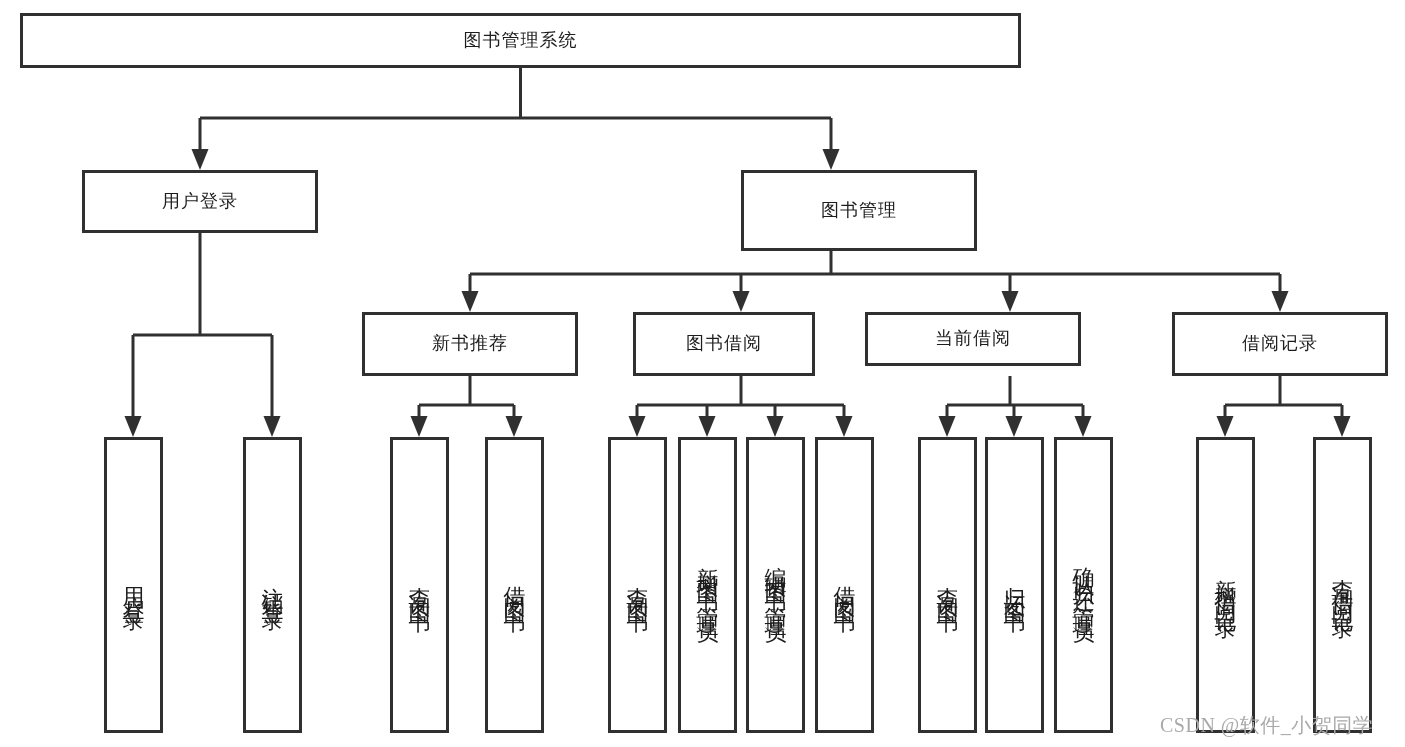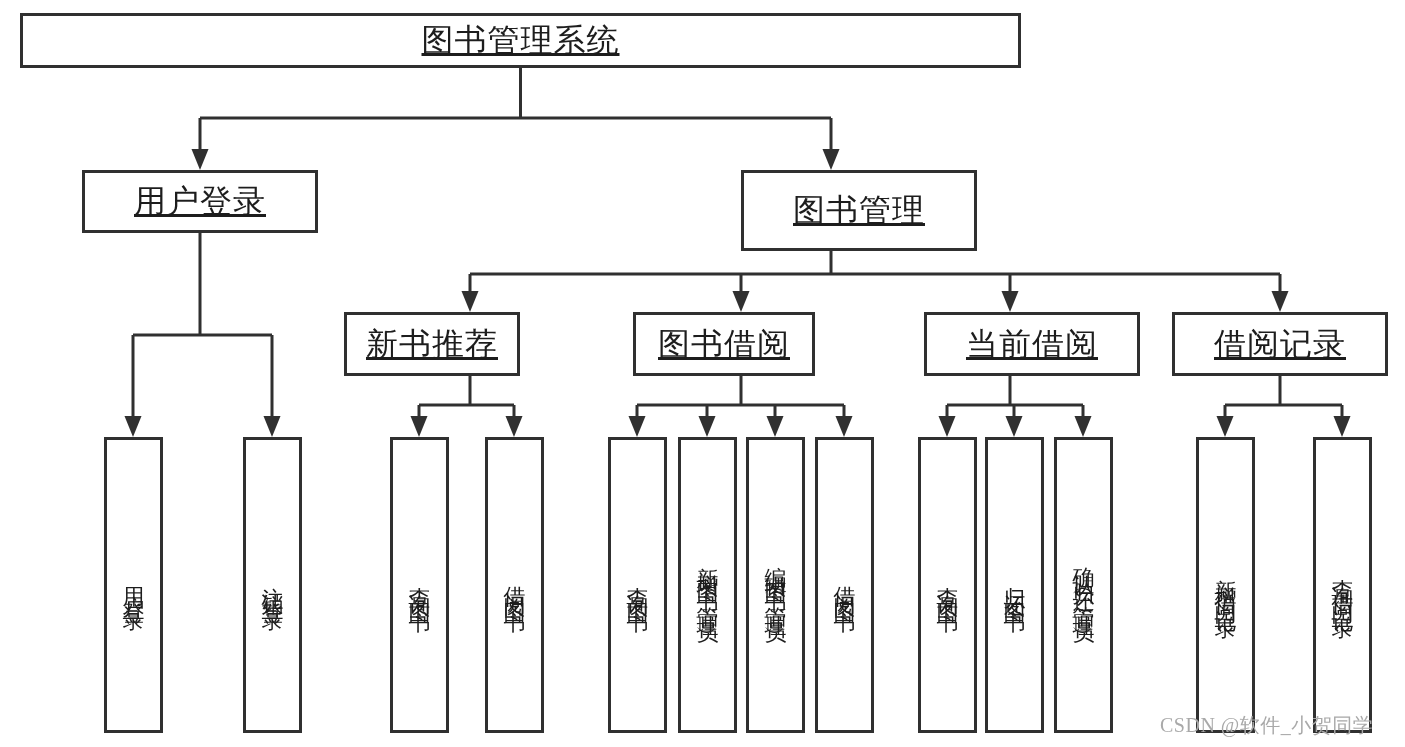--- a/index.html
+++ b/index.html
@@ -18,21 +18,21 @@
   .connectors use{fill:var(--color-line,#303030);stroke:none;}
   .box{
     position:absolute;z-index:2;
     box-sizing:border-box;
     border:3px solid var(--color-line,#303030);
     background:#ffffff;
     display:flex;align-items:center;justify-content:center;
     color:var(--color-text,#1d1d1d);
   }
   .box.h .label{
-    font-size:32px;letter-spacing:1px;white-space:nowrap;line-height:1.2;text-decoration:underline;
+    font-size:18px;letter-spacing:1px;white-space:nowrap;line-height:1.2;
   }
   .box.v .label{
     font-size:22px;line-height:1;
     writing-mode:vertical-rl;text-orientation:mixed;
     letter-spacing:8px;
   }
   .watermark{
     position:absolute;left:1160px;top:712px;z-index:3;
     font-size:20px;letter-spacing:.5px;white-space:nowrap;
     color:var(--color-watermark,#aaaaaa);
@@ -101,27 +101,27 @@
     <span class="label">图书管理系统</span>
   </div>
 
   <div class="box h" style="left:82px;top:170px;width:236px;height:63px">
     <span class="label">用户登录</span>
   </div>
   <div class="box h" style="left:741px;top:170px;width:236px;height:81px">
     <span class="label">图书管理</span>
   </div>
 
-  <div class="box h" style="left:344px;top:312px;width:176px;height:64px">
+  <div class="box h" style="left:362px;top:312px;width:216px;height:64px">
     <span class="label">新书推荐</span>
   </div>
   <div class="box h" style="left:633px;top:312px;width:182px;height:64px">
     <span class="label">图书借阅</span>
   </div>
-  <div class="box h" style="left:924px;top:312px;width:216px;height:64px">
+  <div class="box h" style="left:865px;top:312px;width:216px;height:54px">
     <span class="label">当前借阅</span>
   </div>
   <div class="box h" style="left:1172px;top:312px;width:216px;height:64px">
     <span class="label">借阅记录</span>
   </div>
 
   <div class="box v" style="left:104px;top:437px;width:59px;height:296px">
     <span class="label">用户登录</span>
   </div>
   <div class="box v" style="left:243px;top:437px;width:59px;height:296px">

